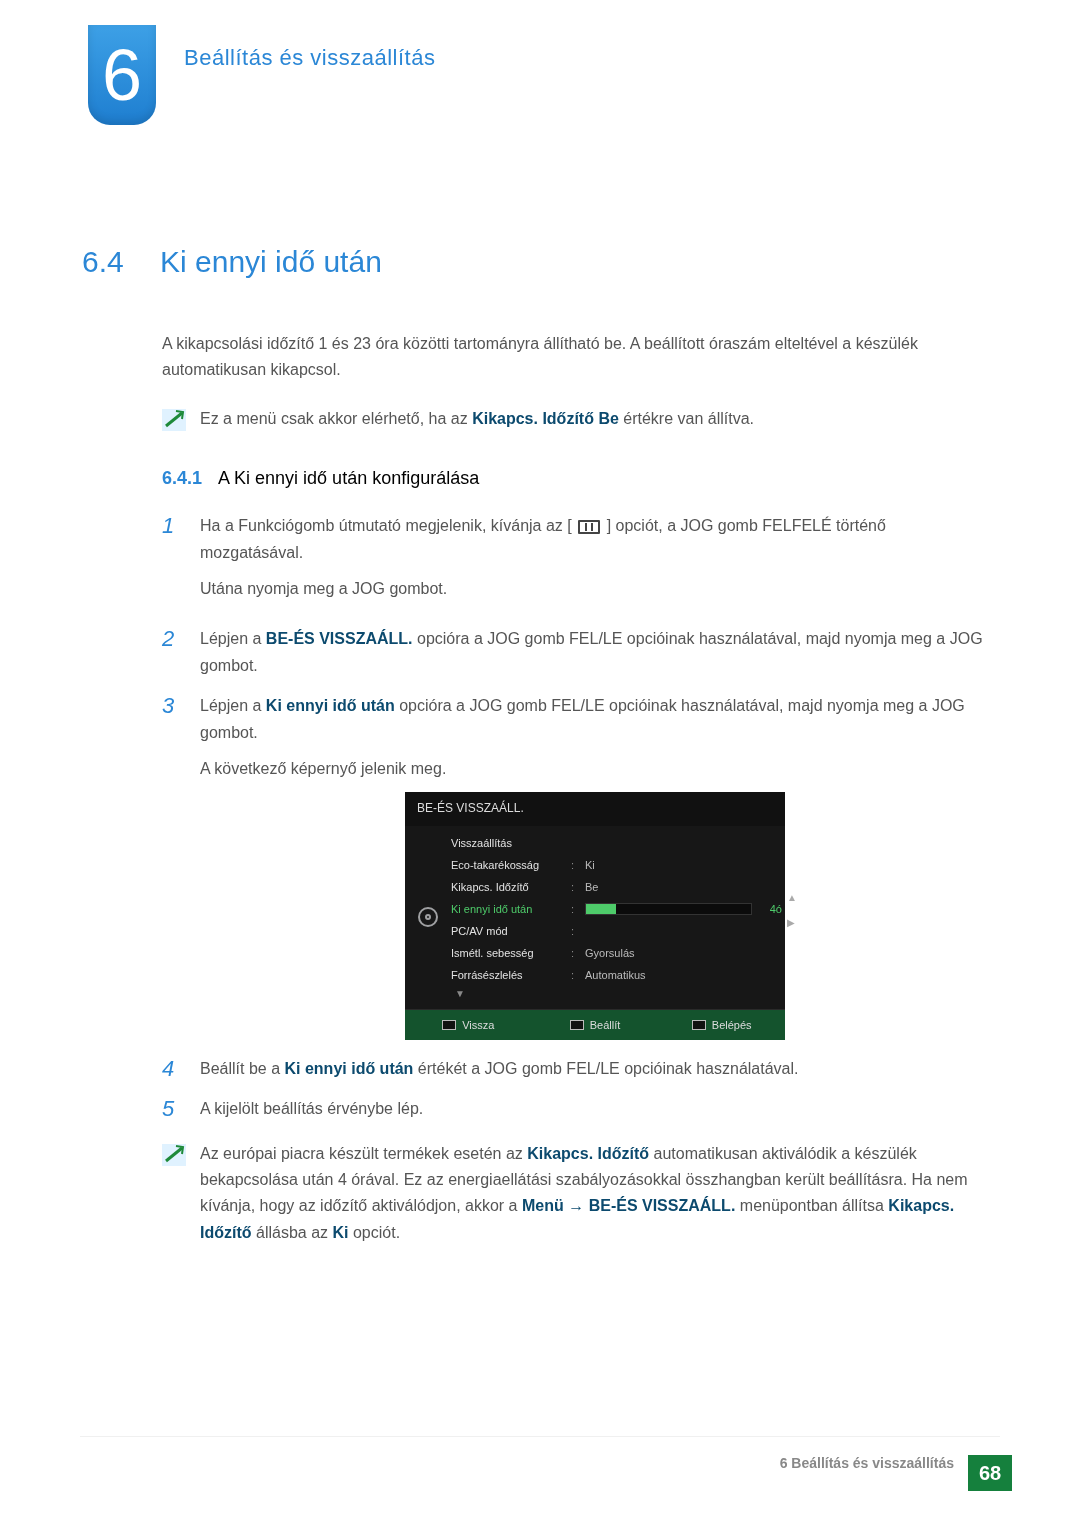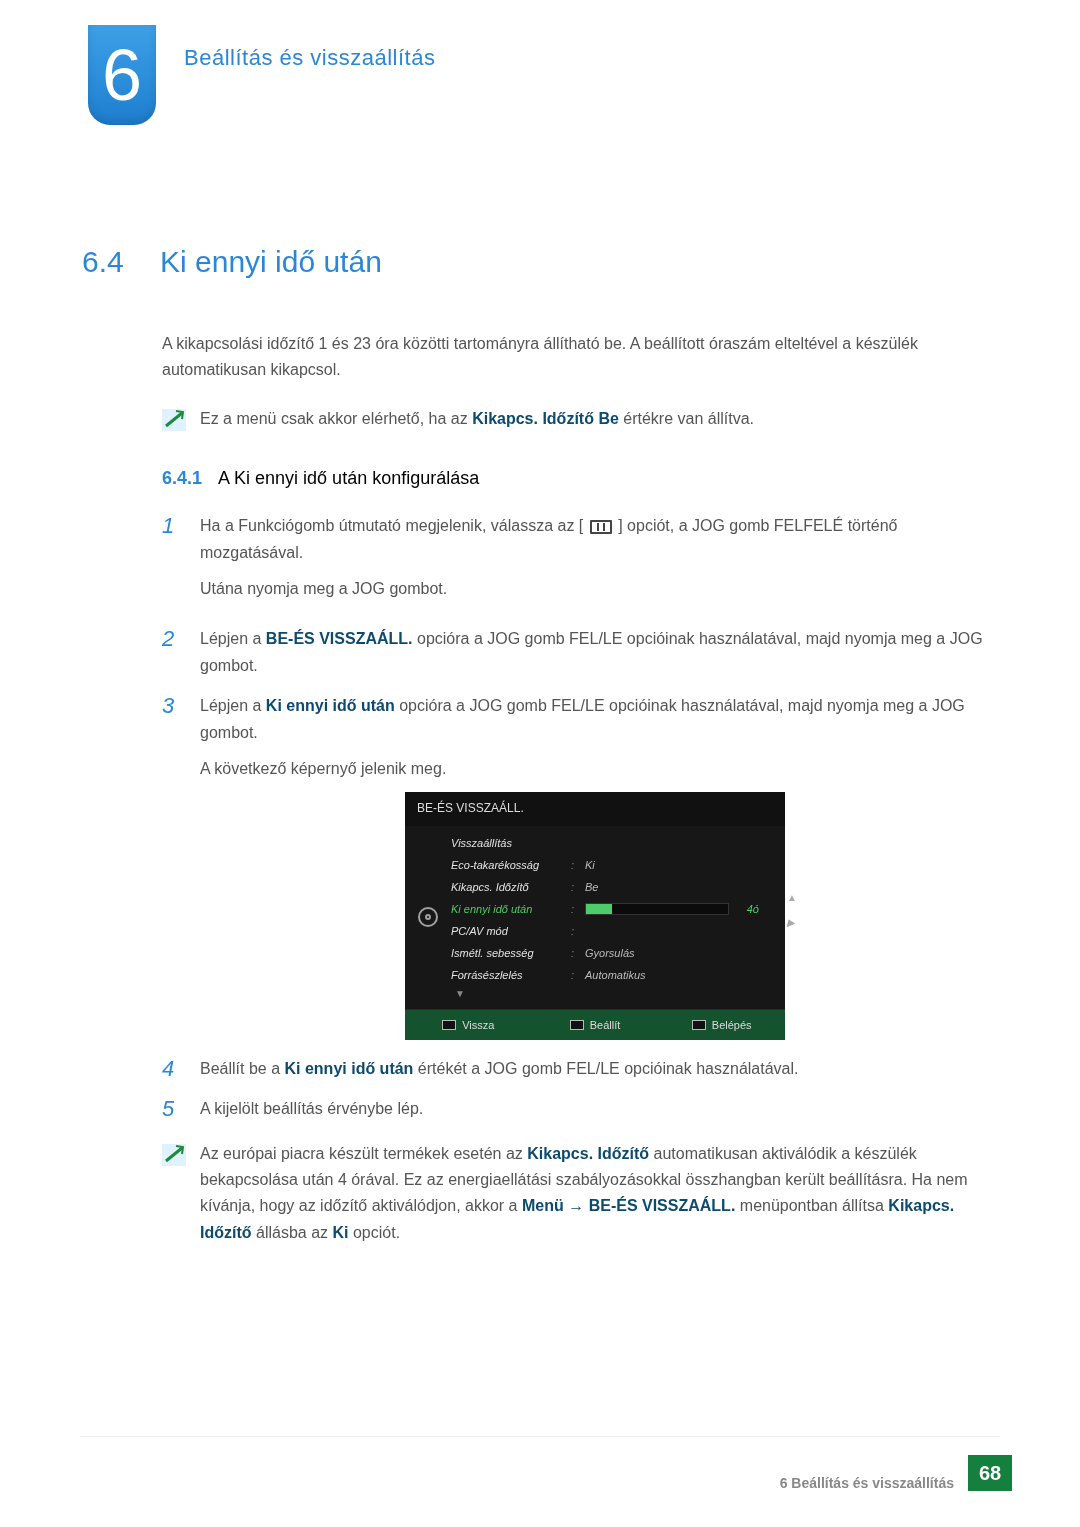--- a/index.html
+++ b/index.html
@@ -169,21 +169,21 @@
     border-radius: 50%;
     position: relative;
   }
   .gear-icon::before {
     content:"";
     position:absolute;
     inset:5px;
     border:2px solid #9fa0a2;
     border-radius:50%;
   }
-  .osd-rows { flex: 1; padding-right: 26px; position: relative; font-style: italic; }
+  .osd-rows { flex: 1; padding-right: 3px; position: relative; }
   .osd-row {
     display: grid;
     grid-template-columns: 120px 14px 1fr;
     align-items: center;
     height: 22px;
     font-size: 11px;
   }
   .osd-row span.colon { color:#888; }
   .osd-row .val { color:#bbb; }
   .osd-row.selected { color:#4ecb6a; }
@@ -243,21 +243,21 @@
     font-size:10px;
     padding-left:4px;
   }
 
   
   .page-footer {
     position: absolute;
     bottom: 36px;
     right: 68px;
     display: flex;
-    align-items: flex-end;
+    align-items: flex-start;
     gap: 14px;
   }
   .footer-text {
     color: #888;
     font-size: 14px;
     font-weight: bold;
   }
   .footer-page {
     background: #15803d;
     color: #fff;
@@ -316,21 +316,21 @@
     <span class="subsection-num">6.4.1</span>
     <span class="subsection-title">A Ki ennyi idő után konfigurálása</span>
   </div>
 
   <div class="steps">
 
     <div class="step">
       <div class="step-num">1</div>
       <div class="step-text">
         <p>
-          <span>Ha a Funkciógomb útmutató megjelenik, válassza az [</span>
+          <span>Ha a Funkciógomb útmutató megjelenik, kívánja az [</span>
           <span class="inline-icon"></span>
           <span>] opciót, a JOG gomb FELFELÉ történő mozgatásával.</span>
         </p>
         <p>Utána nyomja meg a JOG gombot.</p>
       </div>
     </div>
 
     <div class="step">
       <div class="step-num">2</div>
       <div class="step-text">

